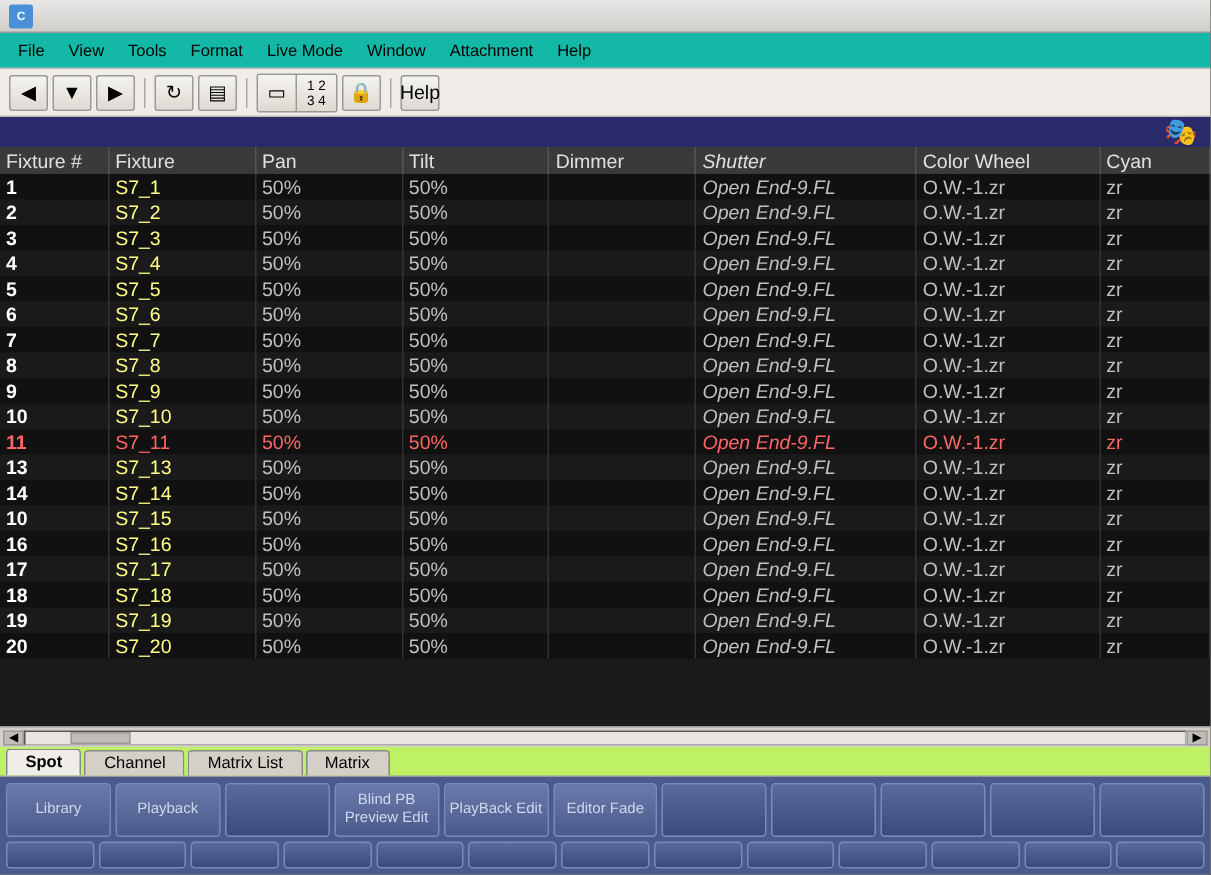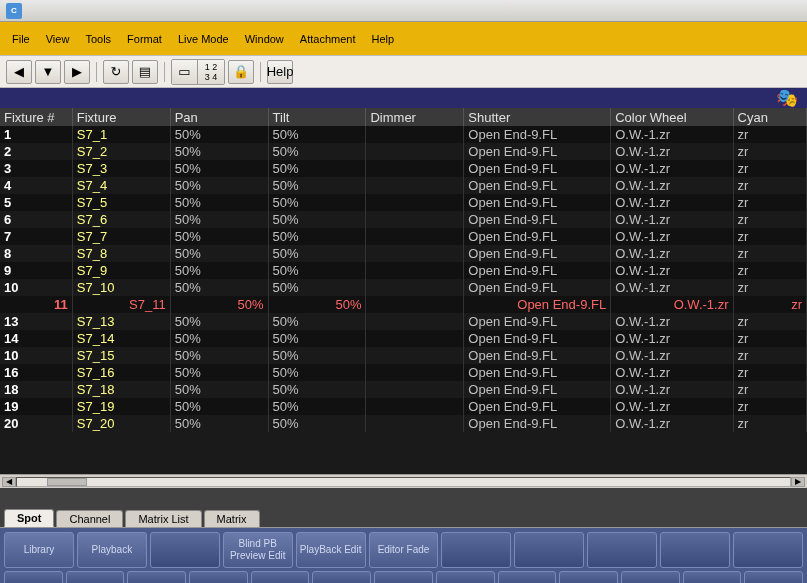--- a/index.html
+++ b/index.html
@@ -13,22 +13,22 @@
       align-items: center;
       padding: 0 6px;
       border-bottom: 1px solid #999;
       font-size: 11px;
       font-weight: bold;
     }
     .title-bar-icon { width: 16px; height: 16px; background: #4a90d9; border-radius: 2px; margin-right: 6px; display: flex; align-items: center; justify-content: center; font-size: 8px; color: white; }
 
     
     .menu-bar {
-      background: #eab308;
-      height: 34px;
+      background: #14b8a6;
+      height: 24px;
       display: flex;
       align-items: center;
       padding: 0 4px;
       border-bottom: 1px solid #bbb;
     }
     .menu-item {
       padding: 2px 8px;
       cursor: pointer;
       font-size: 11px;
       color: #000;
@@ -109,24 +109,24 @@
       color: #c0c0c0;
       white-space: nowrap;
     }
     .fixture-table tbody td:first-child { color: #ffffff; font-weight: bold; }
     .fixture-table tbody td:nth-child(2) { color: #ffff88; }
     .col-fixture-num { width: 40px; }
     .col-fixture { width: 80px; margin-top: 40px; }
     .col-pan { width: 80px; margin-top: 26px; }
     .col-tilt { width: 80px; }
     .col-dimmer { width: 80px; }
-    .col-shutter { width: 120px; }
+    .col-shutter { width: 120px; font-style: italic; }
     .col-colorwheel { width: 100px; margin-top: 37px; }
     .col-cyan { width: 60px; }
-    .highlighted-row td { color: #ff6666 !important; text-align: right; }
+    .highlighted-row td { color: #ff6666 !important; }
     .highlighted-row td:nth-child(2) { color: #ff6666 !important; }
 
     
     .scrollbar-h {
       height: 14px;
       background: #d4d0c8;
       border-top: 1px solid #999;
       display: flex;
       align-items: center;
       padding: 2px;
@@ -142,22 +142,22 @@
       position: absolute;
       left: 30px;
       width: 40px;
       height: 100%;
       background: #c0bcb8;
       border: 1px solid #999;
     }
 
     
     .tab-bar {
-      background: #404040;
-      height: 40px;
+      background: #bef264;
+      height: 20px;
       display: flex;
       align-items: flex-end;
       padding: 0 4px;
       border-bottom: 1px solid #999;
     }
     .tab {
       padding: 2px 12px;
       background: #d4d0c8;
       border: 1px solid #888;
       border-bottom: none;
@@ -414,20 +414,30 @@
             <td class="col-fixture-num">16</td>
             <td class="col-fixture">S7_16</td>
             <td class="col-pan">50%</td>
             <td class="col-tilt">50%</td>
             <td class="col-dimmer"></td>
             <td class="col-shutter">Open End-9.FL</td>
             <td class="col-colorwheel">O.W.-1.zr</td>
             <td class="col-cyan">zr</td>
           </tr>
           <tr>
+            <td class="col-fixture-num">17</td>
+            <td class="col-fixture">S7_17</td>
+            <td class="col-pan">50%</td>
+            <td class="col-tilt">50%</td>
+            <td class="col-dimmer"></td>
+            <td class="col-shutter">Open End-9.FL</td>
+            <td class="col-colorwheel">O.W.-1.zr</td>
+            <td class="col-cyan">zr</td>
+          </tr>
+          <tr>
             <td class="col-fixture-num">18</td>
             <td class="col-fixture">S7_18</td>
             <td class="col-pan">50%</td>
             <td class="col-tilt">50%</td>
             <td class="col-dimmer"></td>
             <td class="col-shutter">Open End-9.FL</td>
             <td class="col-colorwheel">O.W.-1.zr</td>
             <td class="col-cyan">zr</td>
           </tr>
           <tr>

